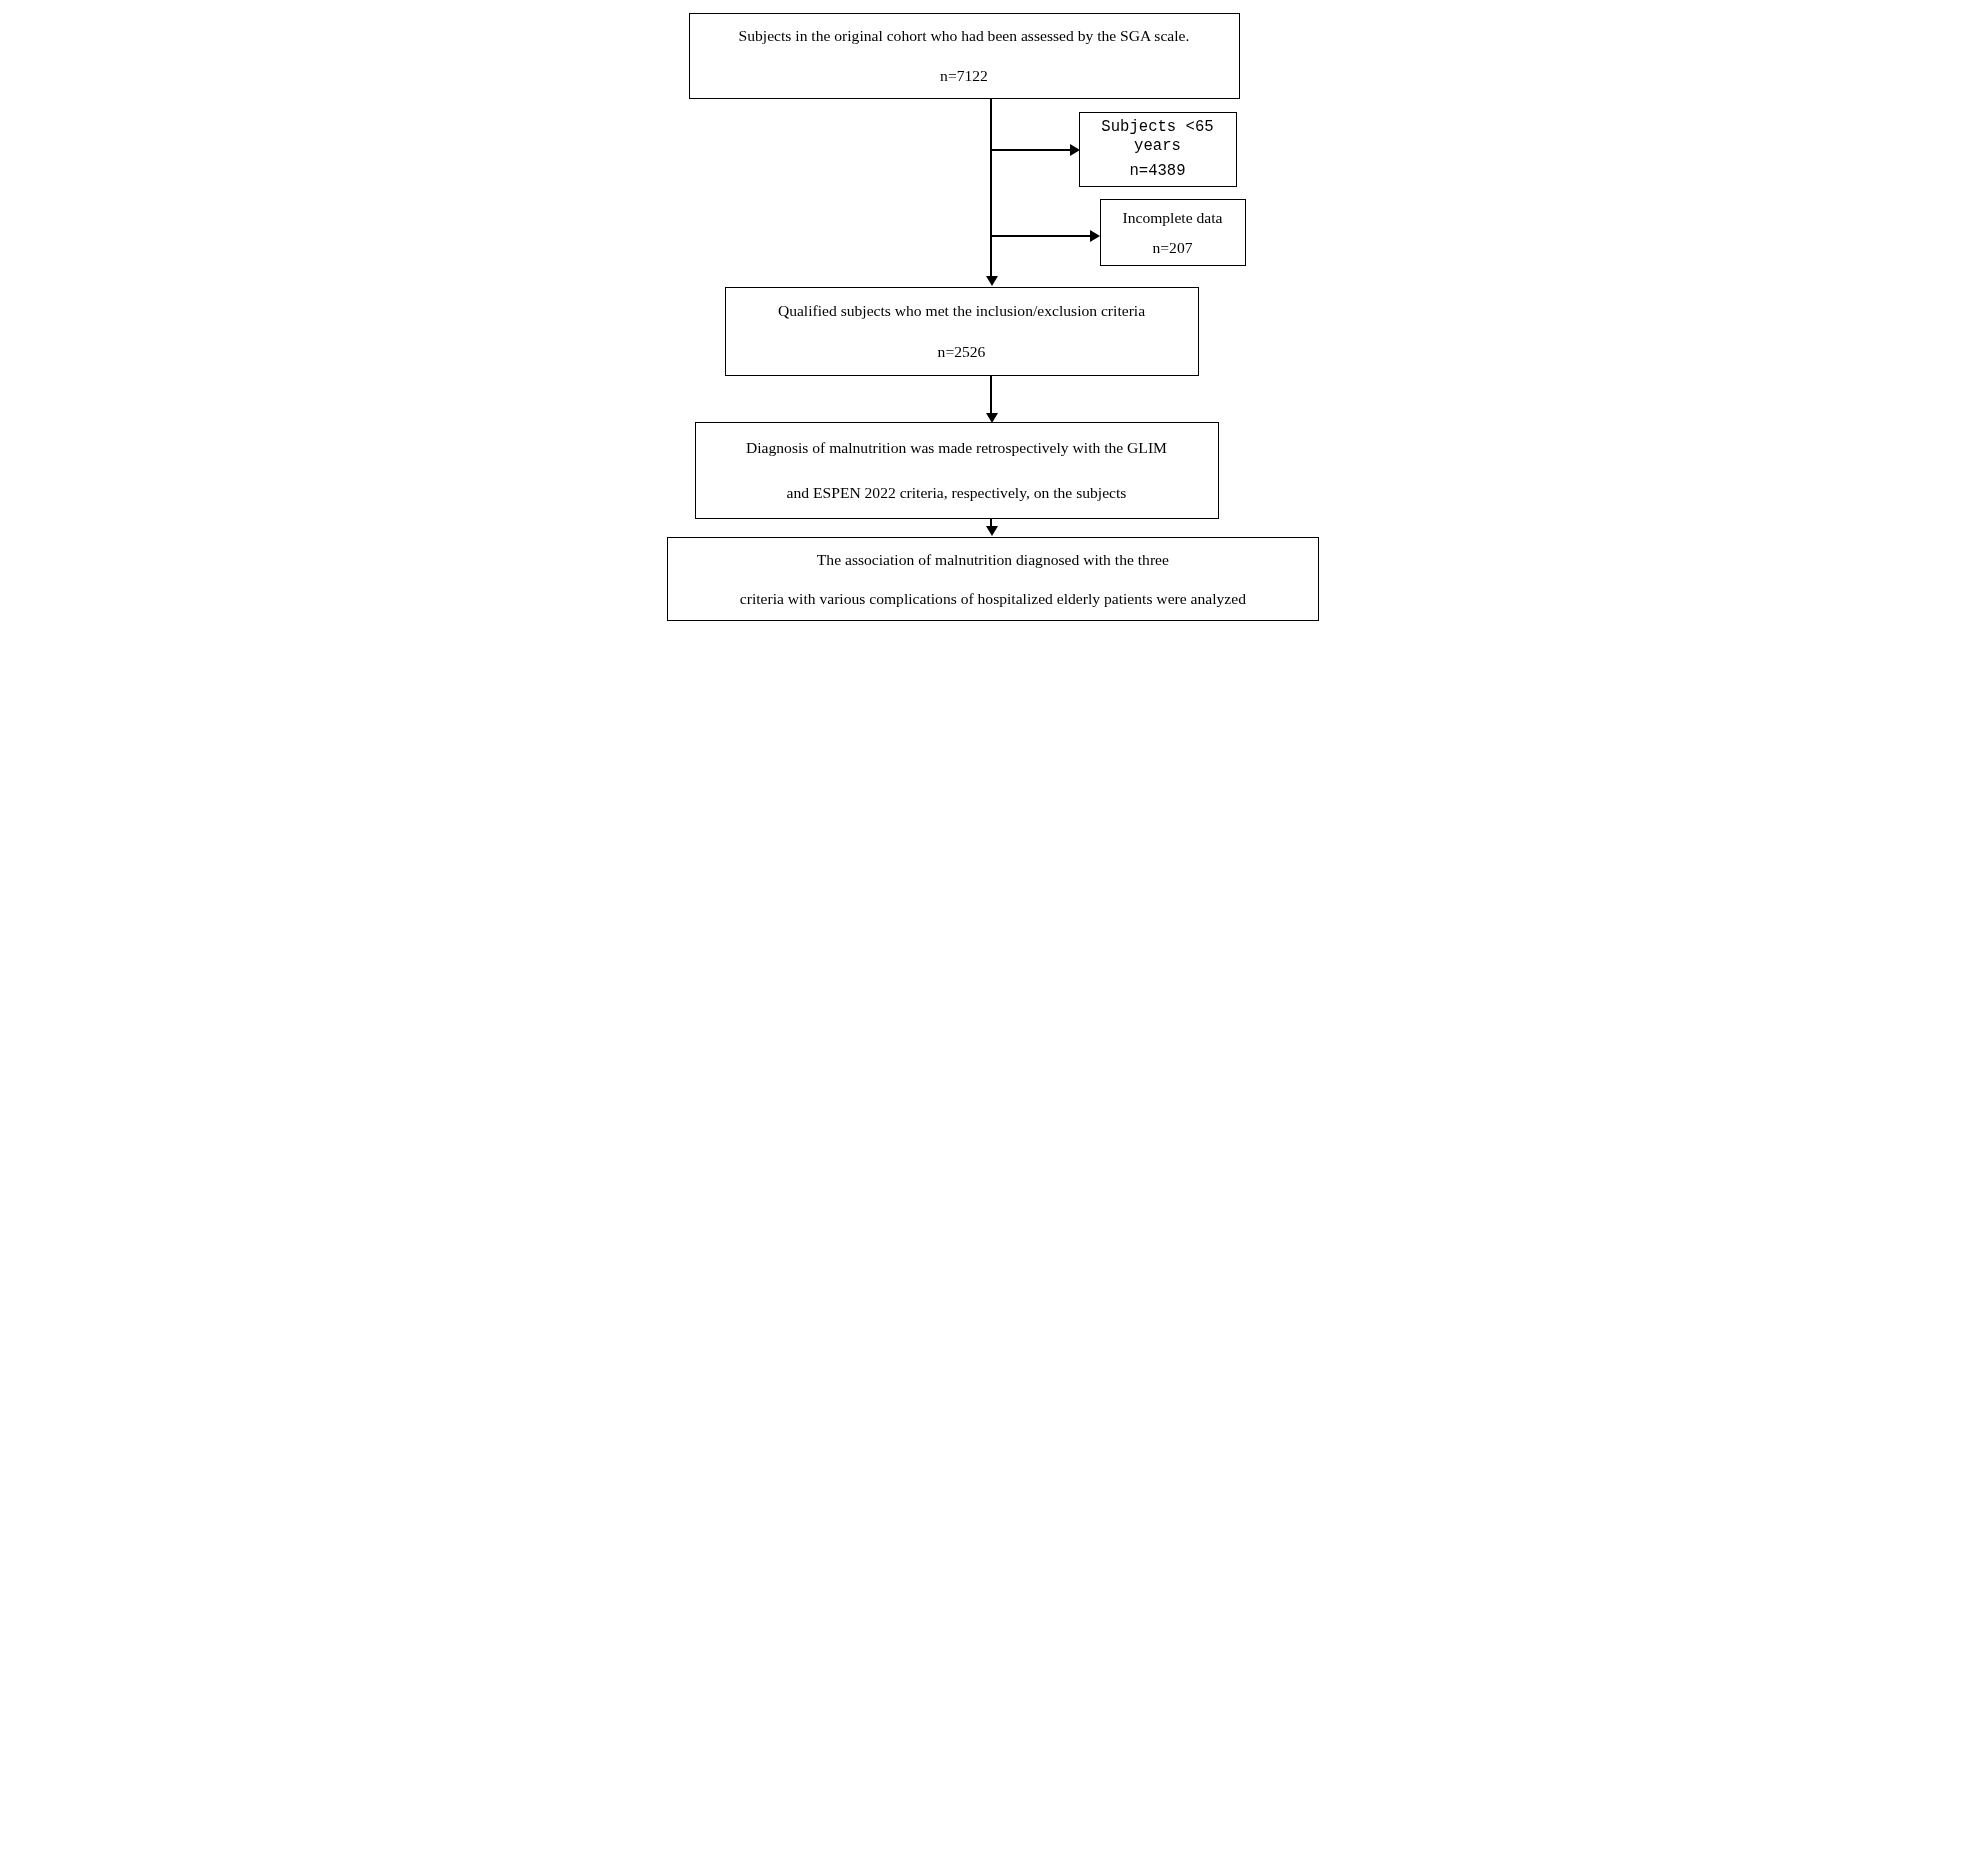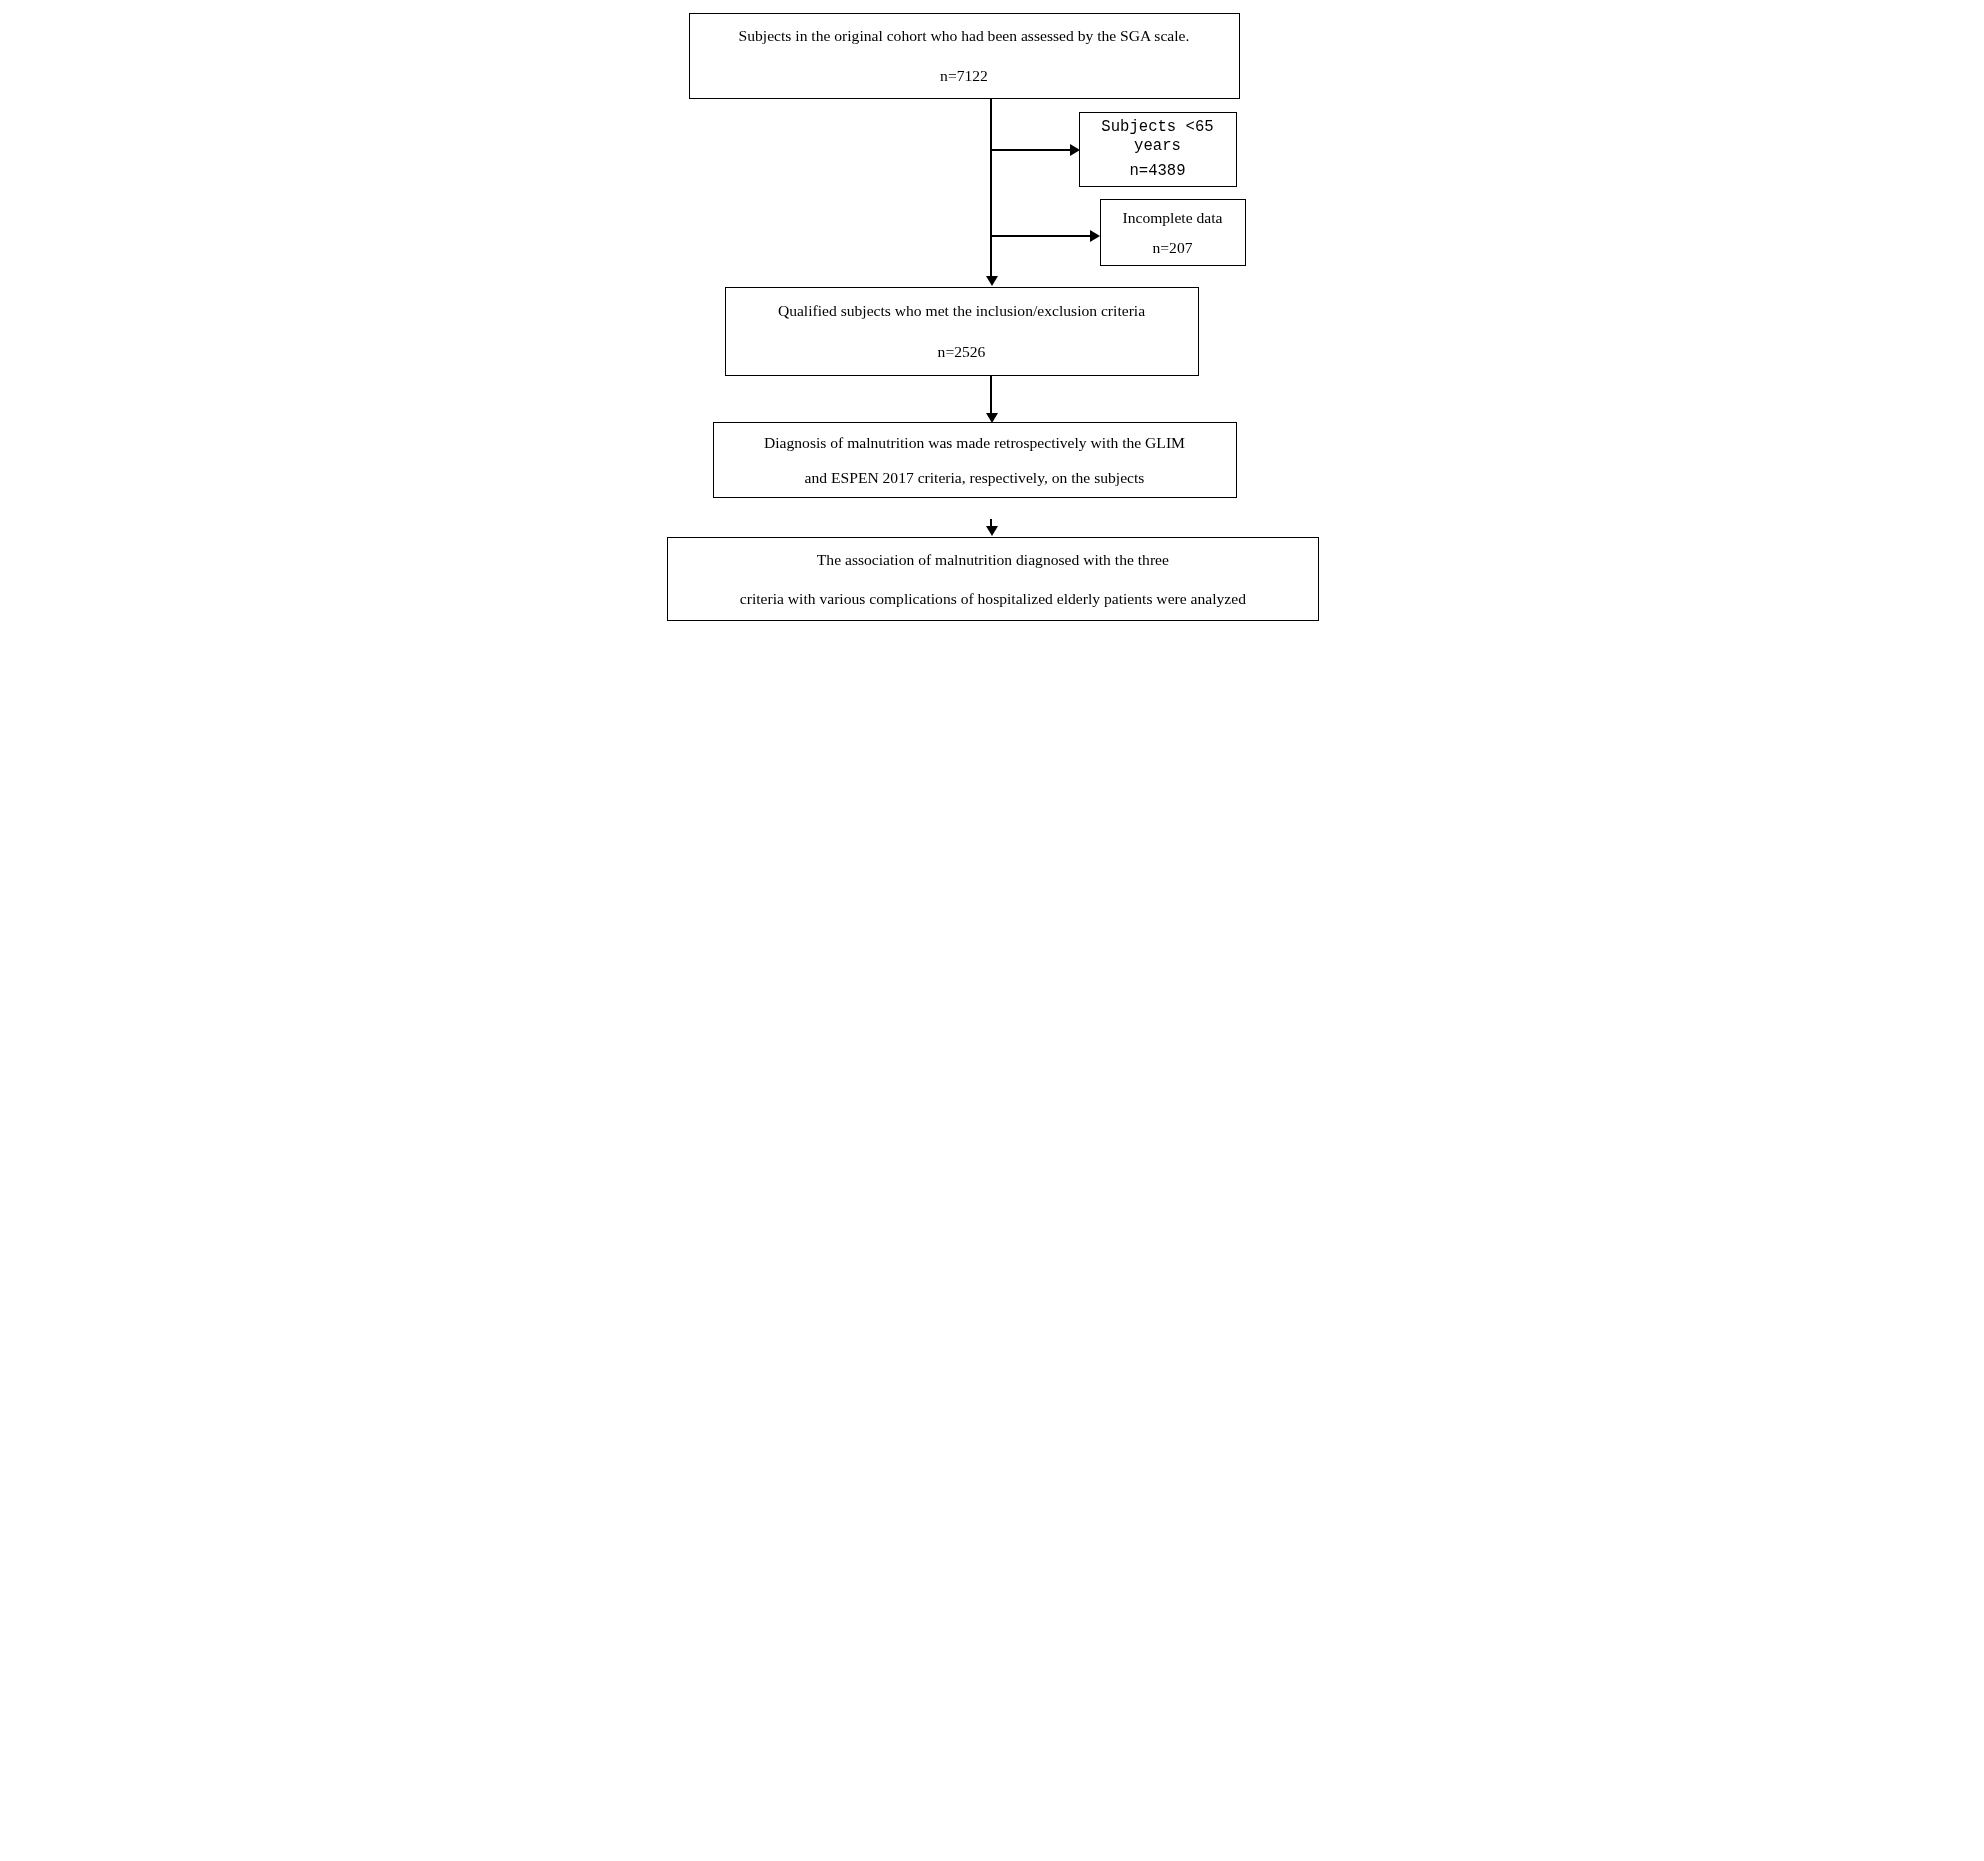--- a/index.html
+++ b/index.html
@@ -29,21 +29,21 @@
     text-align: center;
     font-size: 15.6px;
     line-height: 1.25;
     padding: 2.4px 6px;
     z-index: 2;
   }
   .box-cohort    { left: 27px;  top: 4.8px;   width: 551px;  height: 86px; }
   .box-age       { left: 417px; top: 104px; width: 158px;  height: 75px; font-family: Liberation Mono, monospace; }
   .box-incomplete{ left: 438px; top: 191px; width: 146px;  height: 67px; }
   .box-qualified { left: 63px; top: 279px; width: 474px;  height: 89px; }
-  .box-diagnosis { left: 51px;  top: 414px; width: 524px;  height: 76px; align-items: center; }
+  .box-diagnosis { left: 33px;  top: 414px; width: 524px;  height: 97px; align-items: center; }
   .box-analysis  { left: 5.4px;   top: 529px; width: 652px; height: 84px; }
 
   .vline {
     position: absolute;
     width: 2.4px;
     background: #000000;
     z-index: 1;
   }
   .hline {
     position: absolute;
@@ -106,21 +106,21 @@
     <div>n=207</div>
   </div>
 
   <div class="box box-qualified">
     <div>Qualified subjects who met the inclusion/exclusion criteria</div>
     <div>n=2526</div>
   </div>
 
   <div class="box box-diagnosis">
     <div>Diagnosis of malnutrition was made retrospectively with the GLIM</div>
-    <div>and ESPEN 2017 criteria, respectively, on the subjects</div>
+    <div>and ESPEN 2022 criteria, respectively, on the subjects</div>
   </div>
 
   <div class="box box-analysis">
     <div>The association of malnutrition diagnosed with the three</div>
     <div>criteria with various complications of hospitalized elderly patients were analyzed</div>
   </div>
 
   <div class="vline line-cohort-qualified"></div>
   <div class="head-down head-cohort-qualified"></div>
 

